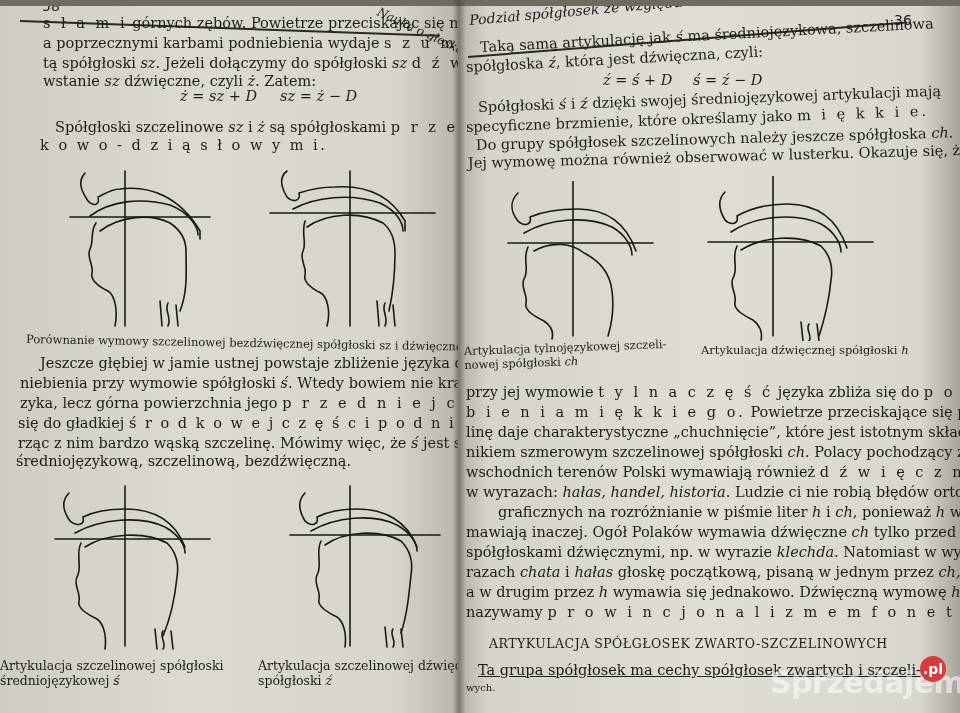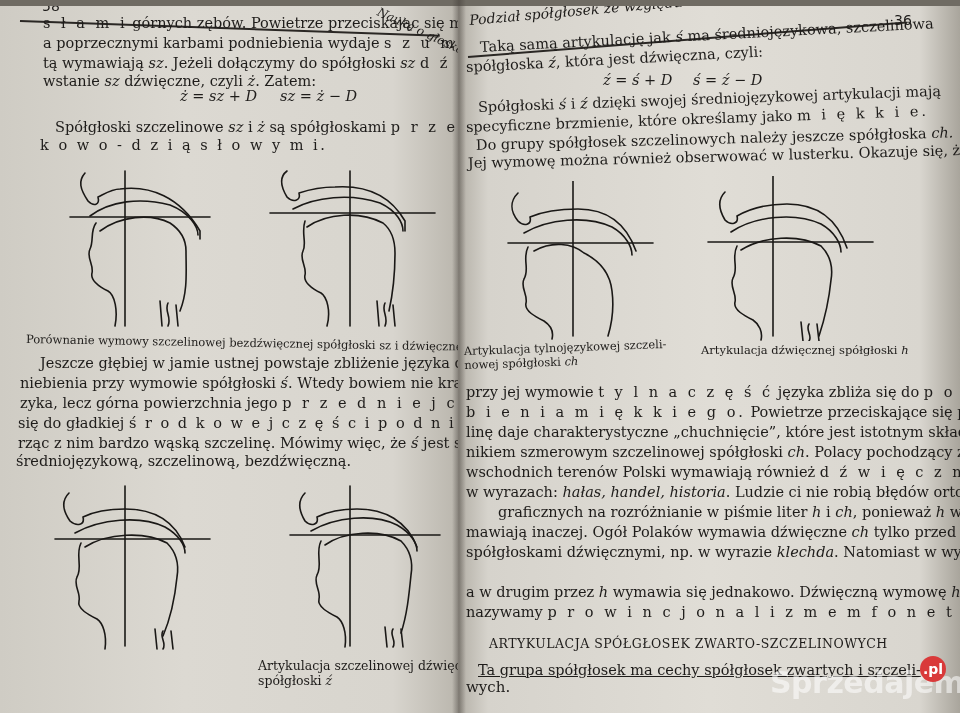--- a/index.html
+++ b/index.html
@@ -30,21 +30,21 @@
   <div class="pnum" style="left:42px;top:-8px;">58</div>
   <div class="head" style="left:378px;top:-2px;font-size:12px;transform:rotate(25deg);transform-origin:left;">Nauka o głoskach</div>
 
   <div class="p" style="left:43px;top:8px;">
     <span class="sp">s ł a m i</span><span> górnych zębów. Powietrze przeciskając się między języ-</span>
   </div>
   <div class="p" style="left:43px;top:28px;">
     <span>a poprzecznymi karbami podniebienia wydaje </span><span class="sp">s z u m,</span>
   </div>
   <div class="p" style="left:43px;top:48px;">
-    <span>tą wymawiają </span><span class="it">sz</span><span>. Jeżeli dołączymy do spółgłoski </span><span class="it">sz</span><span> </span><span class="sp">d ź w i ę k,</span>
+    <span>tą spółgłoski </span><span class="it">sz</span><span>. Jeżeli dołączymy do spółgłoski </span><span class="it">sz</span><span> </span><span class="sp">d ź w i ę k,</span>
   </div>
   <div class="p" style="left:43px;top:66px;text-align:right;">
     <span>wstanie </span><span class="it">sz</span><span> dźwięczne, czyli </span><span class="it">ż</span><span>. Zatem:</span>
   </div>
   <div class="eq" style="left:180px;top:82px;">ż = sz + D</div>
   <div class="eq" style="left:280px;top:82px;">sz = ż − D</div>
 
   <div class="p" style="left:55px;top:112px;">
     <span>Spółgłoski szczelinowe </span><span class="it">sz</span><span> i </span><span class="it">ż</span><span> są spółgłoskami </span><span class="sp">p r z e d n i o j ę z y-</span>
   </div>
@@ -98,20 +98,24 @@
   <svg class="fig" style="left:285px;top:475px;" width="160" height="170" viewBox="0 0 160 170">
     <line x1="5" y1="54" x2="155" y2="54"></line>
     <line x1="65" y1="5" x2="65" y2="165"></line>
     <path d="M20 40 C14 30,12 20,20 12 M20 40 C26 46,34 44,32 36 M32 36 C44 30,58 28,72 28 C100 28,122 40,132 66"></path>
     <path d="M26 50 C50 36,88 32,112 44 C126 52,132 62,132 70"></path>
     <path d="M40 64 C60 50,95 48,116 60 C126 70,128 82,126 94 C124 114,122 134,116 152"></path>
     <path d="M36 60 C30 72,38 84,32 94 C28 102,36 110,34 118 C32 126,44 132,52 136 C58 140,62 152,60 166"></path>
     <path d="M100 146 L102 166 M108 148 C104 154,112 160,108 166 M116 148 L118 166"></path>
   </svg>
 
+  <div class="cap" style="left:0px;top:652px;font-size:12.5px;line-height:15px;">
+    <span>Artykulacja szczelinowej spółgłoski</span><br>
+    <span>średniojęzykowej </span><span class="it">ś</span>
+  </div>
   <div class="cap" style="left:258px;top:652px;font-size:12.5px;line-height:15px;">
     <span>Artykulacja szczelinowej dźwięcznej</span><br>
     <span>spółgłoski </span><span class="it">ź</span>
   </div>
 </div>
 
 <div class="gutter"></div>
 
 <div class="page right">
   <div class="head" style="left:12px;top:6px;transform:rotate(-5deg);transform-origin:left bottom;">Podział spółgłosek ze względu na rodzaj artykulacji</div>
@@ -182,27 +186,30 @@
   </div>
   <div class="p" style="left:8px;top:497px;padding-left:32px;">
     <span>graficznych na rozróżnianie w piśmie liter </span><span class="it">h</span><span> i </span><span class="it">ch</span><span>, ponieważ </span><span class="it">h</span><span> wy-</span>
   </div>
   <div class="p" style="left:8px;top:517px;">
     <span>mawiają inaczej. Ogół Polaków wymawia dźwięczne </span><span class="it">ch</span><span> tylko przed</span>
   </div>
   <div class="p" style="left:8px;top:537px;">
     <span>spółgłoskami dźwięcznymi, np. w wyrazie </span><span class="it">klechda</span><span>. Natomiast w wy-</span>
   </div>
+  <div class="p" style="left:8px;top:557px;">
+    <span>razach </span><span class="it">chata</span><span> i </span><span class="it">hałas</span><span> głoskę początkową, pisaną w jednym przez </span><span class="it">ch,</span>
+  </div>
   <div class="p" style="left:8px;top:577px;">
     <span>a w drugim przez </span><span class="it">h</span><span> wymawia się jednakowo. Dźwięczną wymowę </span><span class="it">h</span>
   </div>
   <div class="p" style="left:8px;top:597px;">
     <span>nazywamy </span><span class="sp">p r o w i n c j o n a l i z m e m   f o n e t y c z n y m.</span>
   </div>
 
   <div class="sect" style="left:8px;top:630px;padding-left:23px;">ARTYKULACJA SPÓŁGŁOSEK ZWARTO-SZCZELINOWYCH</div>
 
   <div class="p" style="left:20px;top:655px;text-decoration:underline;">Ta grupa spółgłosek ma cechy spółgłosek zwartych i szczeli-</div>
-  <div class="p" style="left:8px;top:672px;font-size:15px;">wych.</div>
+  <div class="p" style="left:8px;top:672px;font-size:10px;">wych.</div>
 </div>
 
 <div class="wm">Sprzedajemy</div>
 <div class="wm-badge">.pl</div>
 
 </body></html>

